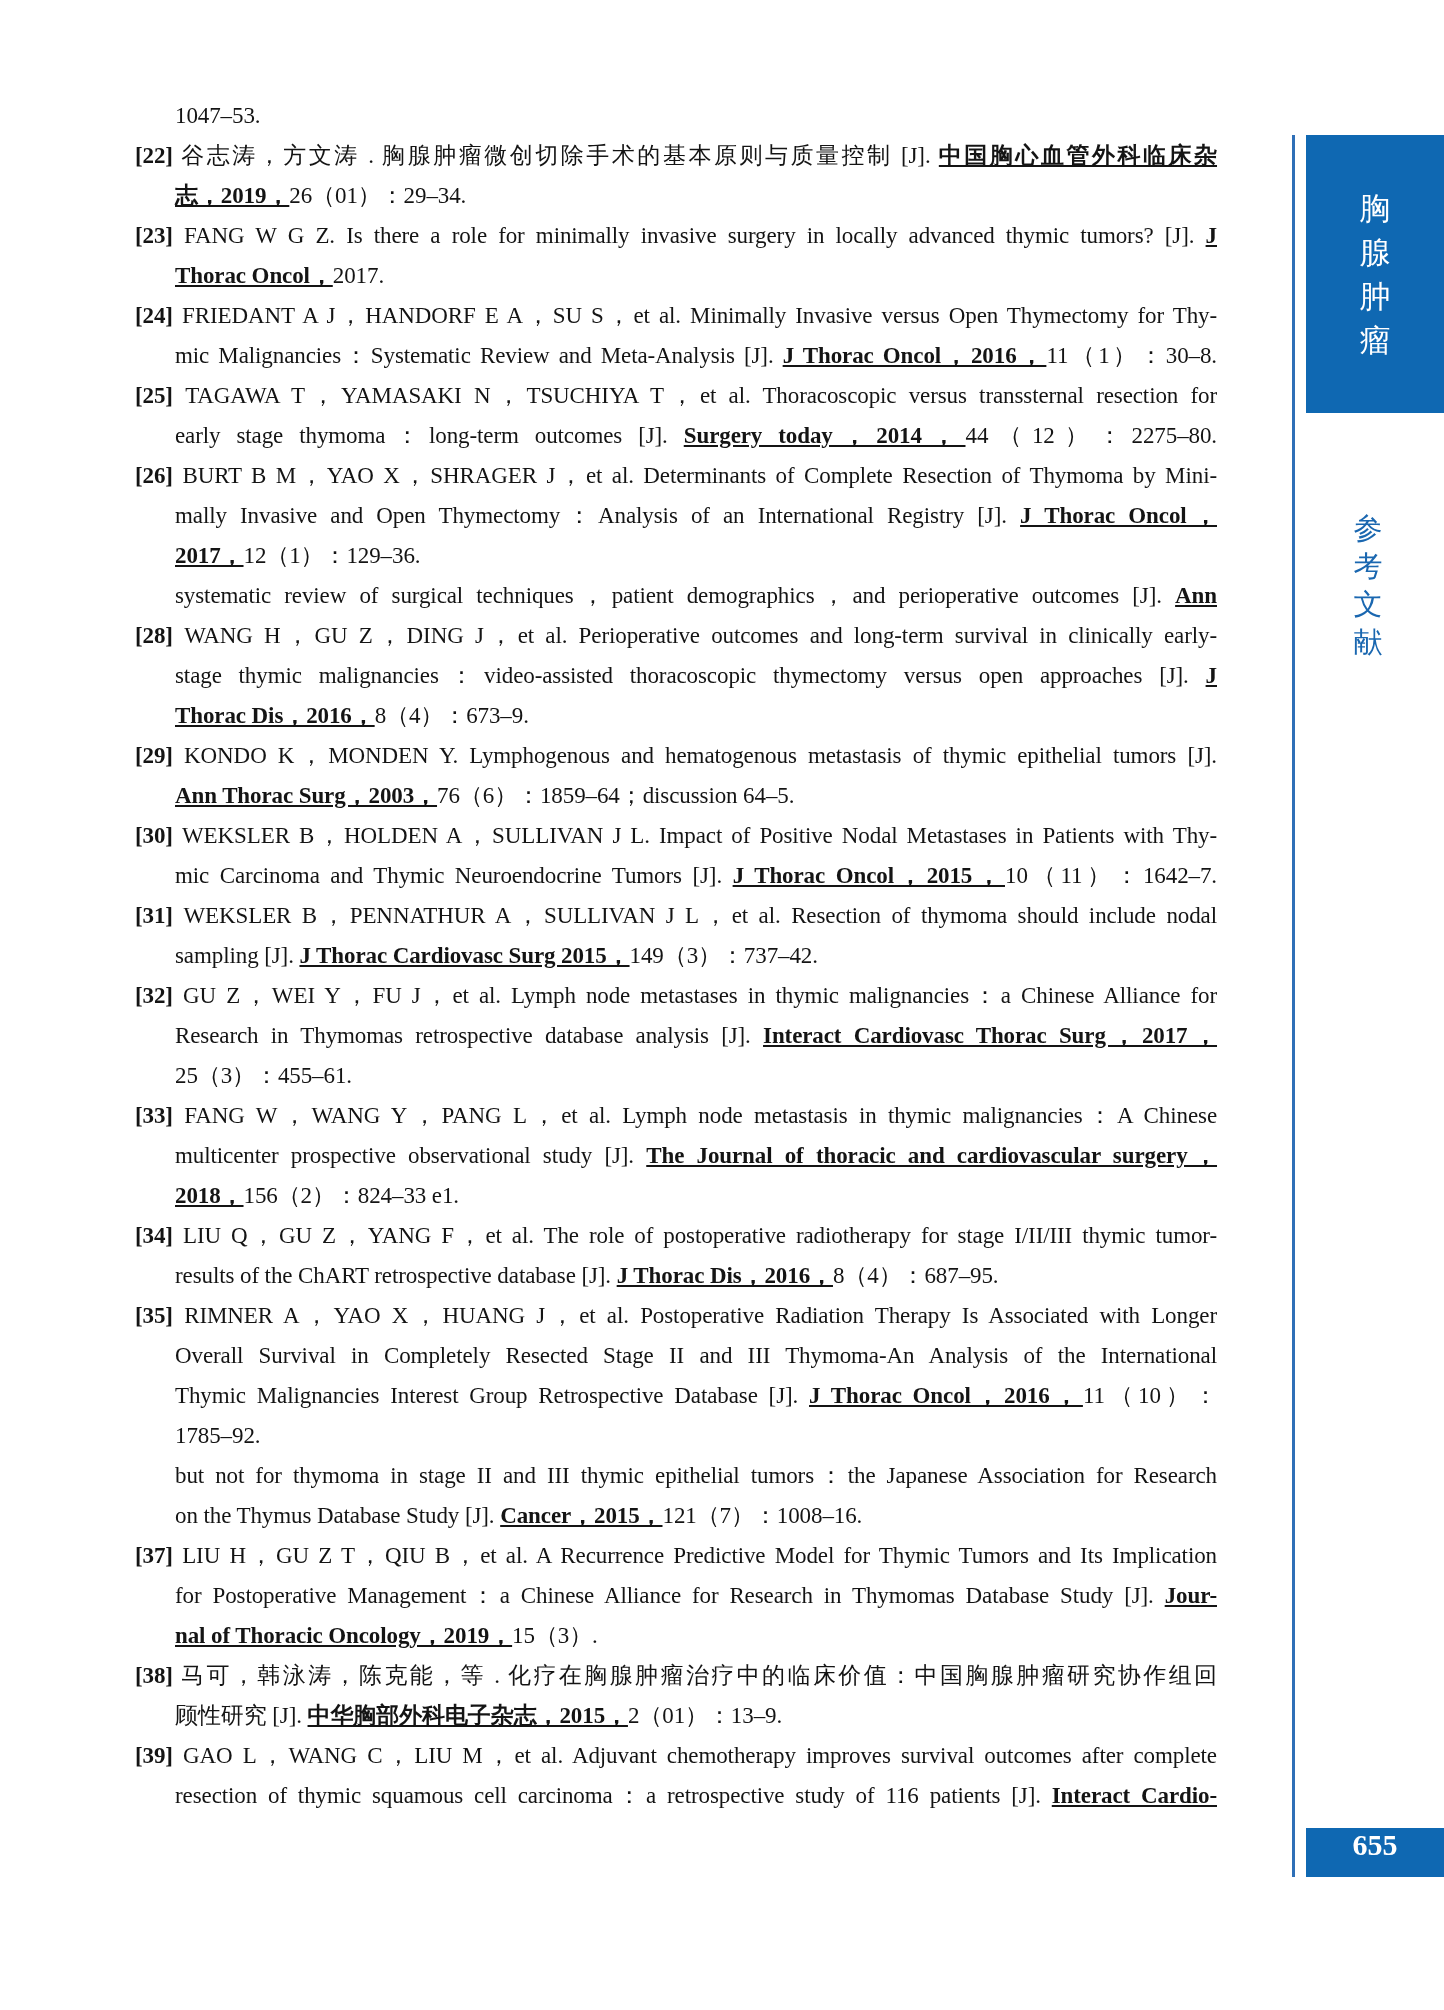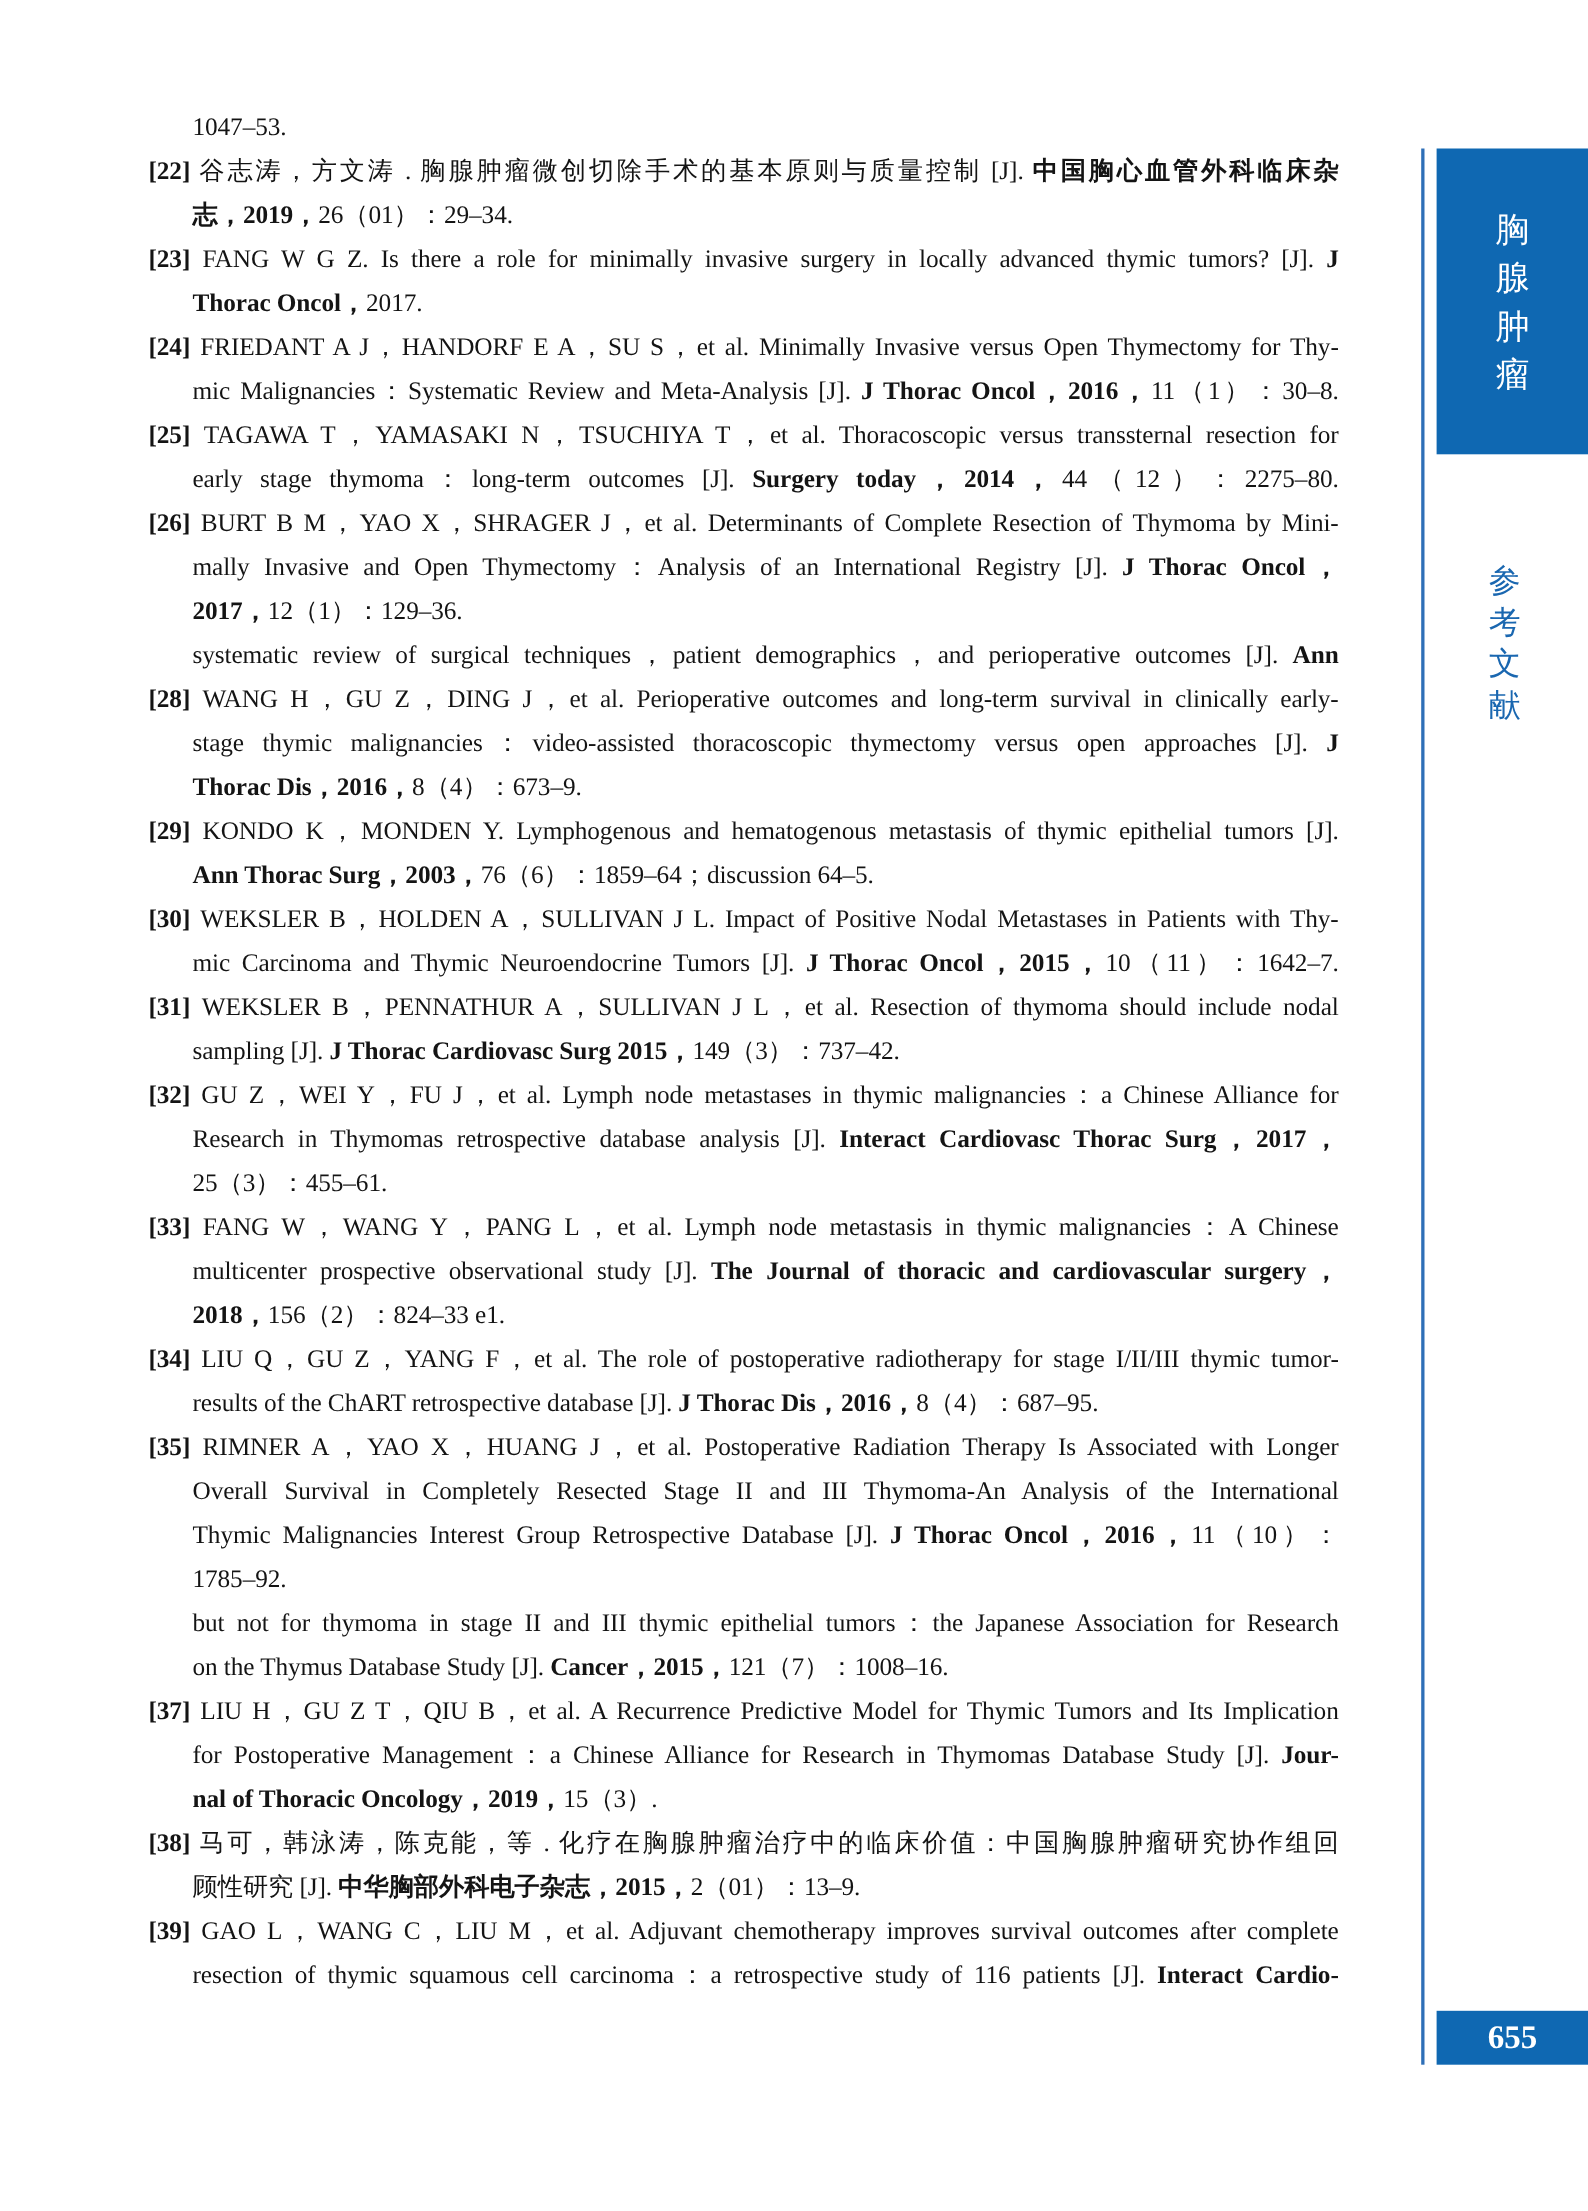--- a/index.html
+++ b/index.html
@@ -16,21 +16,21 @@
     font-size:23px;line-height:40px;letter-spacing:-0.1px;
   }
   .ref{margin:0;}
   .ref-line{
     text-align:justify;text-align-last:justify;
     white-space:normal;
   }
   .ref-line.cont{margin-left:40px;}
   .ref-line.last{text-align-last:left;}
   .ref-line.last.force-just{text-align-last:justify;}
-  .bold{font-weight:bold;}
+  .bold{font-weight:bold;text-decoration:underline;}
   .ref-id{font-weight:bold;}
 
   
   .side-rule{
     position:absolute;left:1292px;top:135px;width:3px;height:1742px;
     background:var(--rule);
   }
   .chapter-tab{
     position:absolute;left:1306px;top:135px;width:138px;height:278px;
     background:var(--accent);
@@ -42,21 +42,21 @@
   .section-label{
     position:absolute;left:1300px;top:514px;width:136px;
     display:flex;flex-direction:column;align-items:center;gap:9px;
     color:var(--accent-text);
     font-family:"Liberation Serif","DejaVu Serif",serif;
     font-size:29px;line-height:1;
   }
   .page-badge{
     position:absolute;left:1306px;top:1828px;width:138px;height:49px;
     background:var(--accent);color:#ffffff;
-    display:flex;align-items:center;justify-content:center;
+    display:flex;justify-content:center;
     font-size:30px;font-weight:bold;
     font-family:"Liberation Serif","DejaVu Serif",serif;
   }
 </style>
 </head>
 <body>
 
 <div class="page">
 
   <div class="content">

